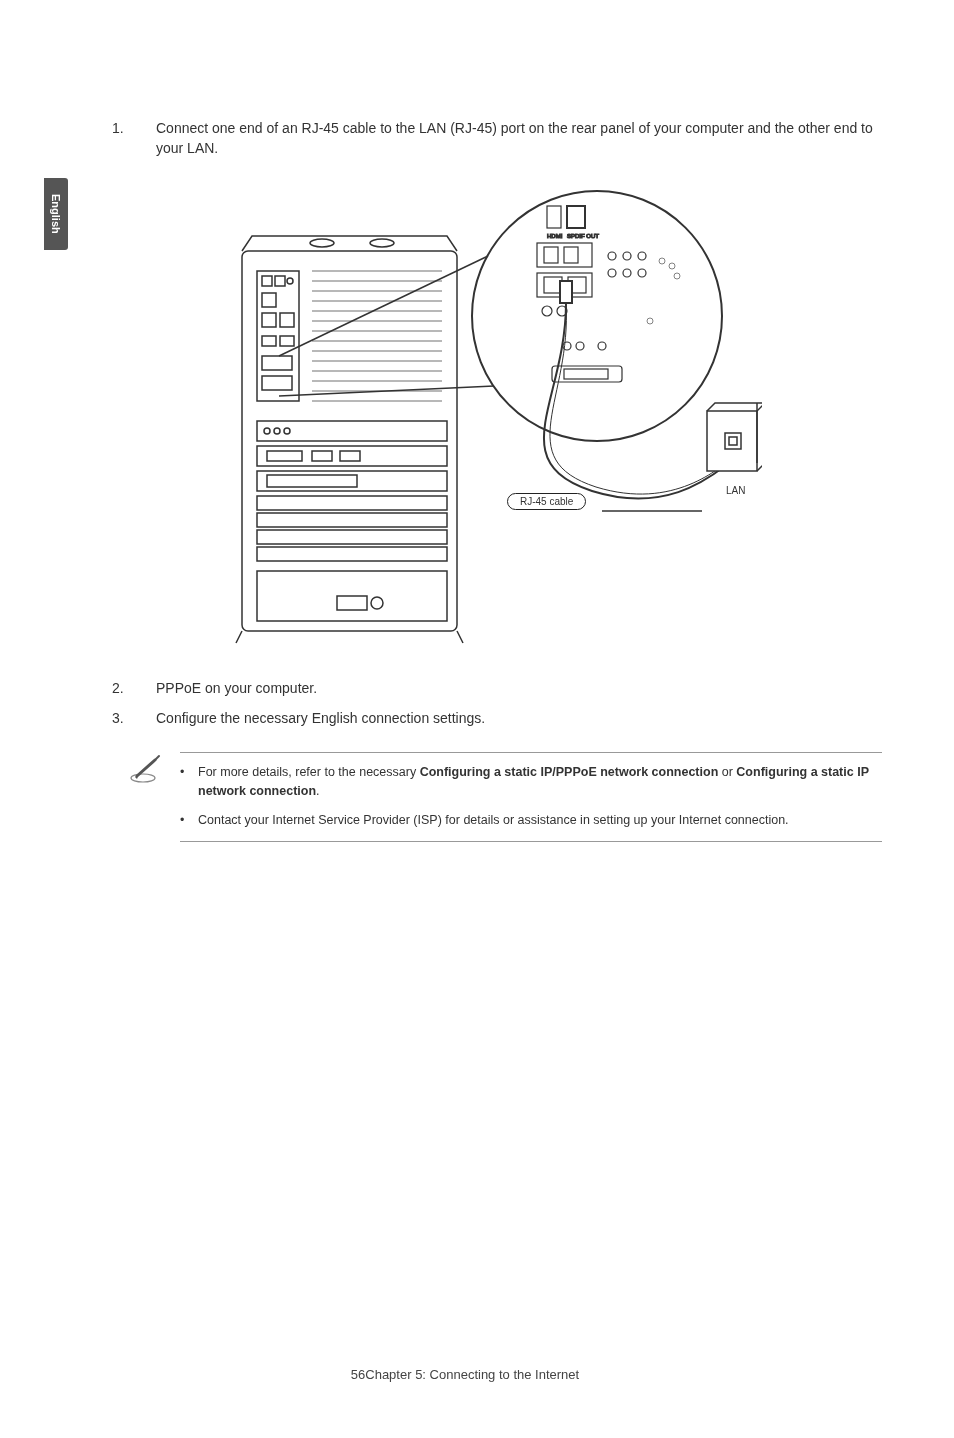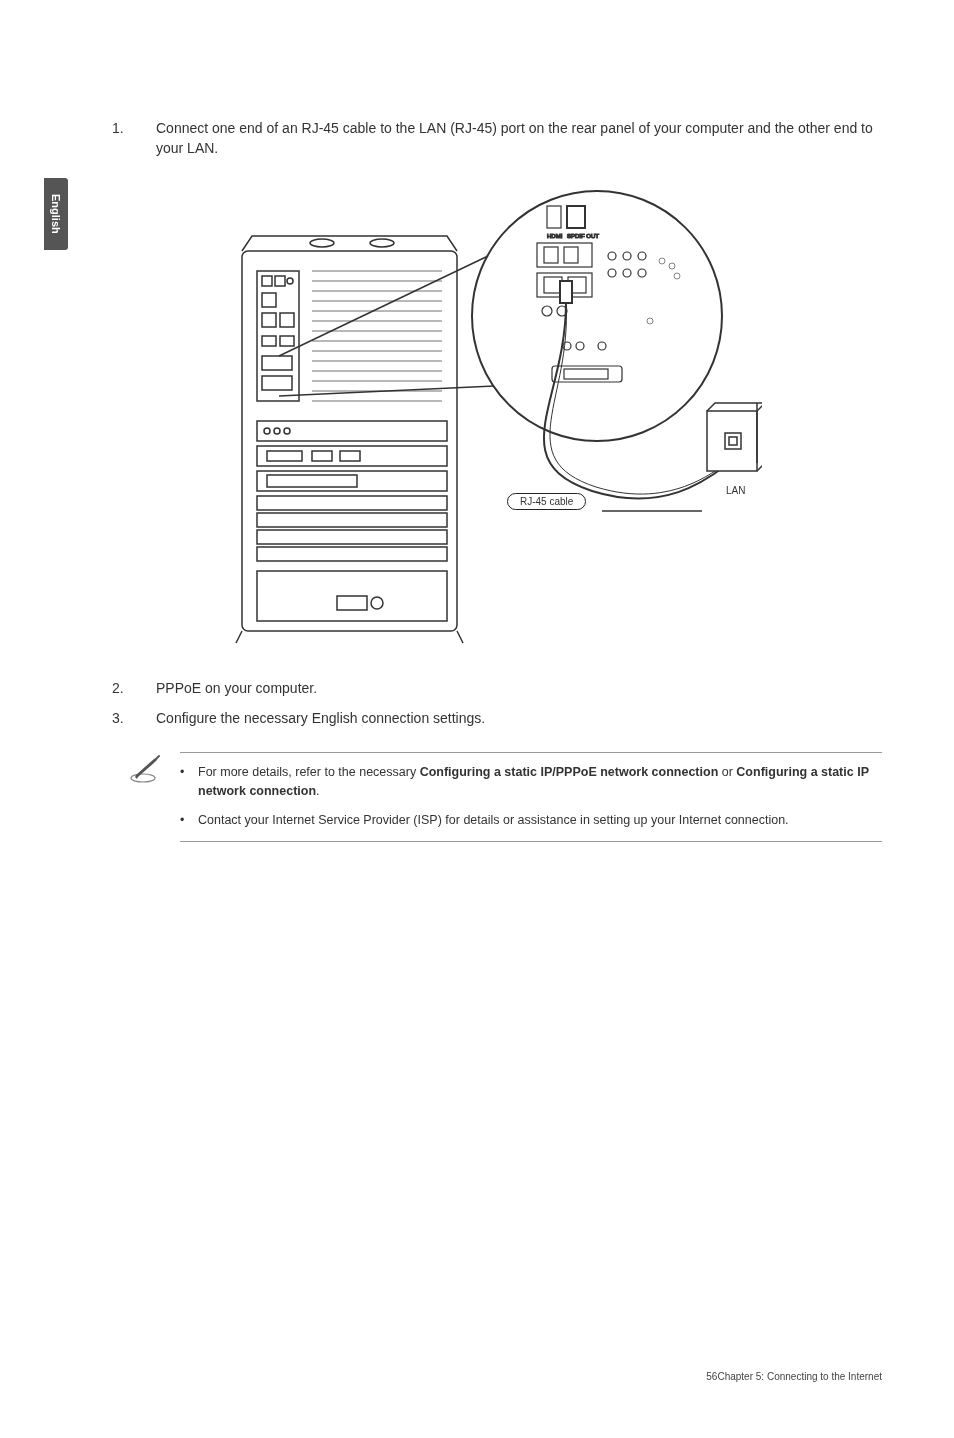--- a/index.html
+++ b/index.html
@@ -98,22 +98,22 @@
     text-align: left;
   }
   .note-text { flex: 1; }
   .bold { font-weight: bold; }
   .footer {
     position: absolute;
     left: 48px;
     right: 72px;
     bottom: 56px;
     display: flex;
-    justify-content: flex-end;
-    font-size: 10px;
+    justify-content: center;
+    font-size: 13px;
     color: #444;
   }
   
   .dlabel {
     position: absolute;
     background: #fff;
     border: 1.5px solid #222;
     border-radius: 12px;
     padding: 2px 12px;
     font-size: 10px;

